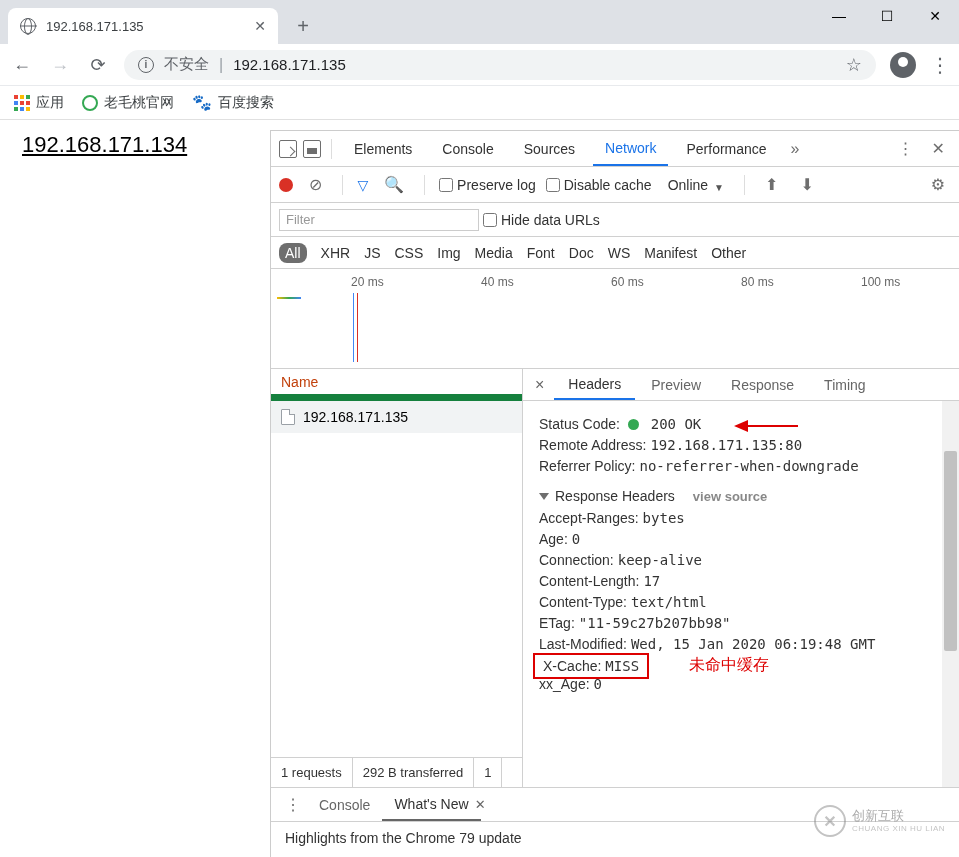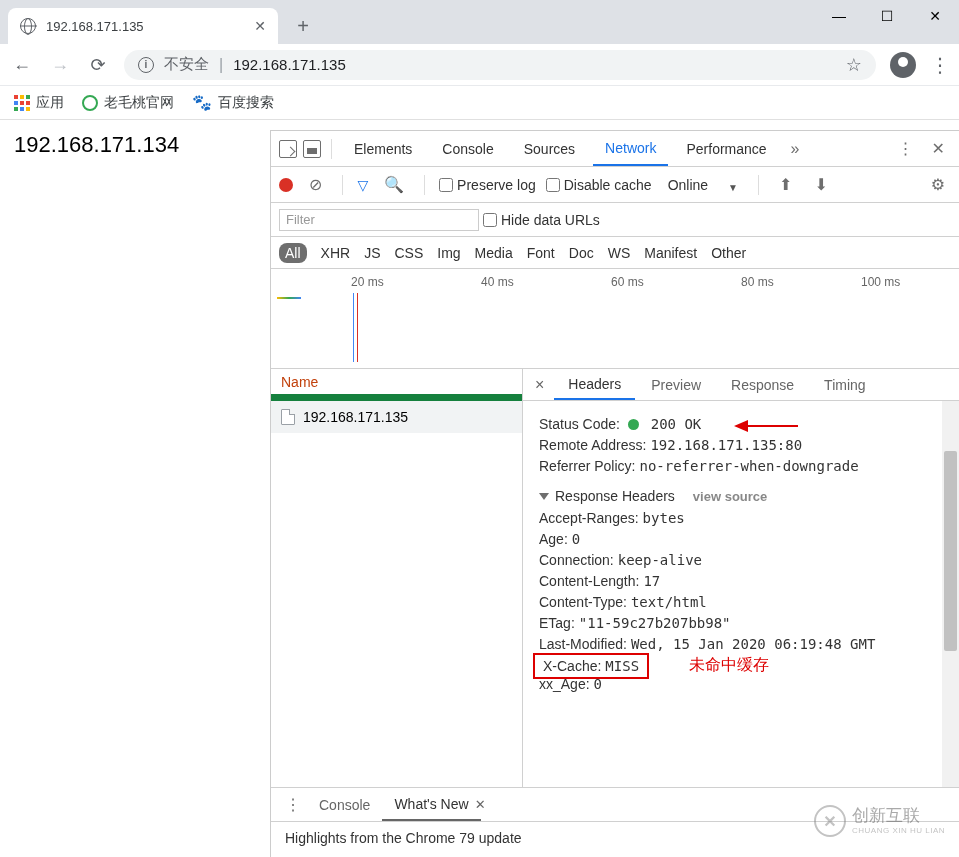--- a/index.html
+++ b/index.html
@@ -35,41 +35,41 @@
 .bk-ico { width:16px; height:16px; display:inline-block; }
 .apps-ico { display:grid; grid-template-columns:repeat(3,4px); grid-template-rows:repeat(3,4px); gap:2px; }
 .apps-ico span { background:#ea4335; }
 .apps-ico span:nth-child(2){background:#fbbc04;} .apps-ico span:nth-child(3){background:#34a853;}
 .apps-ico span:nth-child(4){background:#4285f4;} .apps-ico span:nth-child(6){background:#ea4335;}
 .apps-ico span:nth-child(7){background:#34a853;} .apps-ico span:nth-child(8){background:#4285f4;}
 .apps-ico span:nth-child(9){background:#fbbc04;}
 .lmt-ico { border:2px solid #34a853; border-radius:50%; }
 .baidu-ico { color:#2932e1; font-size:16px; }
 
-.content { position:absolute; left:4px; top:120px; width:270px; height:737px; padding:12px 10px; }
+.content { position:absolute; left:12px; top:120px; width:270px; height:737px; padding:12px 10px;text-decoration:underline; }
 .page-text { font-size:22px; color:#000; }
 
 
 .devtools { position:absolute; left:270px; top:130px; right:0; bottom:0; border-left:1px solid #ccc; border-top:1px solid #ccc; display:flex; flex-direction:column; background:#fff; }
 .dt-top { height:36px; border-bottom:1px solid #d0d0d0; display:flex; align-items:center; padding:0 8px; gap:6px;justify-content:space-between; }
 .sq-ico { width:18px; height:18px; border:1.5px solid #6e6e6e; border-radius:2px; display:inline-block; position:relative; }
 .ptr-ico::after { content:""; position:absolute; right:2px; bottom:2px; width:6px; height:6px; border-right:1.5px solid #6e6e6e; border-bottom:1.5px solid #6e6e6e; transform:rotate(-45deg); }
 .dev-ico::before { content:""; position:absolute; left:3px; right:3px; bottom:3px; height:6px; background:#6e6e6e; }
 .dt-tab { padding:0 12px; height:100%; display:flex; align-items:center; font-size:14px; color:#333; cursor:pointer; }
 .dt-tab.active { color:#1a73e8; border-bottom:2px solid #1a73e8; }
 .dt-spacer { flex:1; }
 .dt-ico { color:#6e6e6e; font-size:16px; cursor:pointer; padding:0 6px; }
 .sep { width:1px; height:20px; background:#ddd; margin:0 4px; }
 
 .dt-toolbar { height:36px; border-bottom:1px solid #d0d0d0; display:flex; align-items:center; padding:0 8px; gap:10px; }
 .rec { width:14px; height:14px; border-radius:50%; background:#d93025; }
 .funnel { color:#1a73e8; font-size:14px; }
 .chk { display:flex; align-items:center; gap:4px; font-size:14px; color:#333; }
 .chk input { width:14px; height:14px; }
-.throttle { display:flex; align-items:flex-end; gap:20px; font-size:14px; color:#333; padding:0 6px; }
+.throttle { display:flex; align-items:flex-end; gap:6px; font-size:14px; color:#333; padding:0 6px; }
 .tri { font-size:10px; color:#555; }
 
 .dt-filter { height:34px; border-bottom:1px solid #d0d0d0; display:flex; align-items:center; padding:0 8px; gap:4px; }
 .filter-input { width:200px; height:22px; border:1px solid #ccc; font-size:13px; padding:0 6px; color:#999; background:#fff; display:flex; align-items:center; }
 
 .dt-types { height:32px; border-bottom:1px solid #d0d0d0; display:flex; align-items:center; padding:0 8px; gap:14px; font-size:14px; }
 .type { color:#333; cursor:pointer; }
 .type.active { background:#6e6e6e; color:#fff; padding:2px 6px; border-radius:8px; }
 
 .dt-timeline { height:100px; border-bottom:1px solid #d0d0d0; position:relative; font-size:12px; color:#666; }
@@ -111,21 +111,21 @@
 
 .drawer { height:70px; border-top:1px solid #d0d0d0; display:flex; flex-direction:column; position:relative; }
 .drawer-tabs { height:34px; border-bottom:1px solid #d0d0d0; display:flex; align-items:center; padding:0 8px; }
 .drawer-tab { padding:0 12px; height:100%; display:flex; align-items:center; font-size:14px; color:#666; cursor:pointer; }
 .drawer-tab.active { border-bottom:2px solid #666; color:#333; }
 .drawer-close { font-size:13px; color:#666; margin-left:-6px; cursor:pointer; }
 .drawer-body { padding:8px 14px; font-size:14px; color:#333; }
 
 .watermark { position:absolute; right:14px; bottom:20px; opacity:0.5; display:flex; align-items:center; gap:6px; }
 .wm-ico { width:32px; height:32px; border:2px solid #888; border-radius:50%; display:flex; align-items:center; justify-content:center; }
-.wm-txt { font-size:17px; color:#555; line-height:1.1; }
+.wm-txt { font-size:13px; color:#555; line-height:1.1; }
 .wm-sub { font-size:8px; color:#888; letter-spacing:0.5px; }
 </style>
 </head>
 <body>
 
 <div class="tabstrip">
   <div class="tab">
     <span class="globe"></span>
     <span class="tab-title">192.168.171.135</span>
     <span class="tab-close">✕</span>
@@ -261,20 +261,25 @@
 
   <div class="dt-split">
     <div class="req-panel">
       <div class="req-head">Name</div>
       <div class="req-list">
         <div class="req-item">
           <span class="file-ico"></span>
           <span>192.168.171.135</span>
         </div>
       </div>
+      <div class="req-foot">
+        <span>1 requests</span>
+        <span>292 B transferred</span>
+        <span>1</span>
+      </div>
     </div>
 
     <div class="detail">
       <div class="detail-tabs">
         <span class="close-x">×</span>
         <div class="dtab active">Headers</div>
         <div class="dtab">Preview</div>
         <div class="dtab">Response</div>
         <div class="dtab">Timing</div>
       </div>

